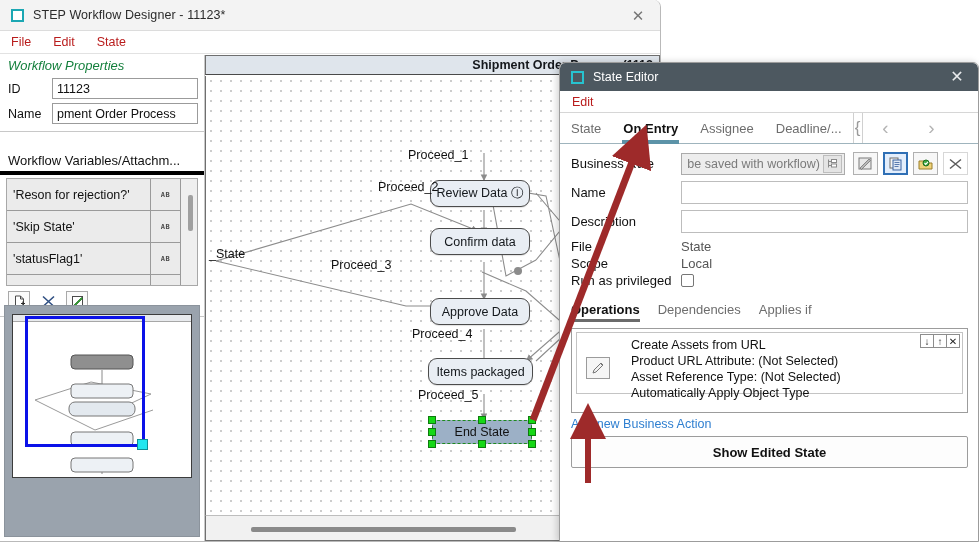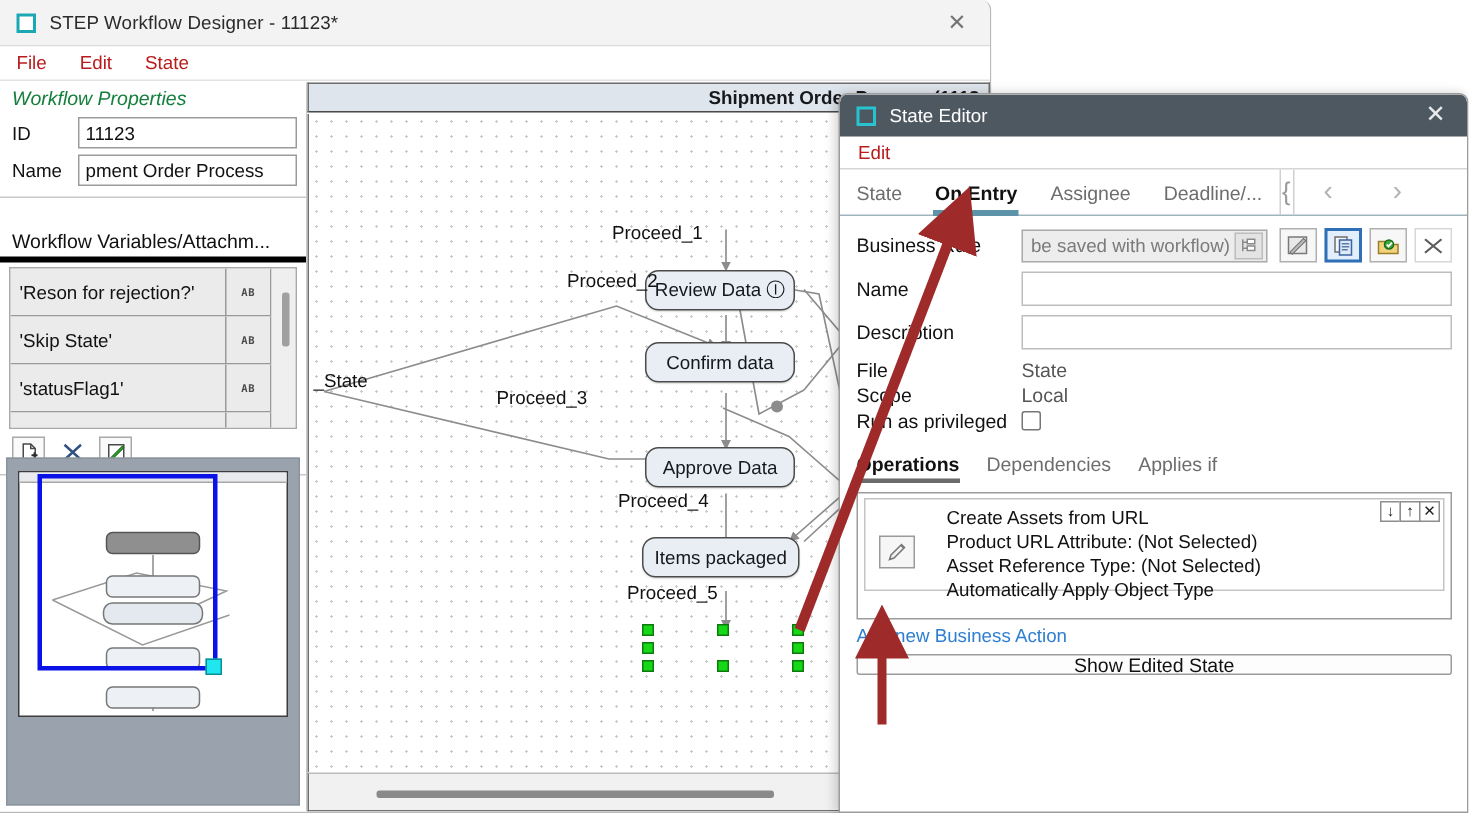--- a/index.html
+++ b/index.html
@@ -278,24 +278,25 @@
     display: flex; align-items: center; justify-content: center;
   }
   #op-lines {
     position: absolute; left: 54px; top: 4px; right: 4px;
     font-size: 12.5px; color: #111; line-height: 16px;
   }
   #add-action {
     margin: 4px 0 0 11px; font-size: 12.5px; color: #2f7fd0;
   }
   #show-edited {
-    margin: 5px 10px 0 11px; height: 14px; border: 1px solid #9c9c9c;
+    margin: 5px 10px 0 11px; height: 32px; border: 1px solid #9c9c9c;
     background: #fdfdfd; display: flex; align-items: center;
     justify-content: center; font-size: 13px; color: #111;
     border-radius: 2px;
+    font-weight: bold;
   }
 
   
   #annotations { position: absolute; left: 0; top: 0; width: 979px; height: 542px; pointer-events: none; }
 </style>
 </head>
 <body>
 
 <div id="root">
 
@@ -444,20 +445,21 @@
           <div class="node light" style="left:222px; top:282px; width:105px;">Items packaged</div>
 
           <span class="edge-label" style="left:202px; top:72px;">Proceed_1</span>
           <span class="edge-label" style="left:172px; top:104px;">Proceed_2</span>
           <span class="edge-label" style="left:3px;   top:171px;">_State</span>
           <span class="edge-label" style="left:125px; top:182px;">Proceed_3</span>
           <span class="edge-label" style="left:206px; top:251px;">Proceed_4</span>
           <span class="edge-label" style="left:212px; top:312px;">Proceed_5</span>
 
           <div style="position:absolute; left:222px; top:340px; width:108px; height:32px;">
+            <div style="position:absolute; left:4px; top:4px; width:100px; height:24px; background:#9cb0c6; border:1px dashed #1d8a1d; display:flex; align-items:center; justify-content:center; font-size:12.5px; color:#111;">End State</div>
             <span class="handle" style="left:0;    top:0;"></span>
             <span class="handle" style="left:50px; top:0;"></span>
             <span class="handle" style="left:100px;top:0;"></span>
             <span class="handle" style="left:0;    top:12px;"></span>
             <span class="handle" style="left:100px;top:12px;"></span>
             <span class="handle" style="left:0;    top:24px;"></span>
             <span class="handle" style="left:50px; top:24px;"></span>
             <span class="handle" style="left:100px;top:24px;"></span>
           </div>
         </div>

